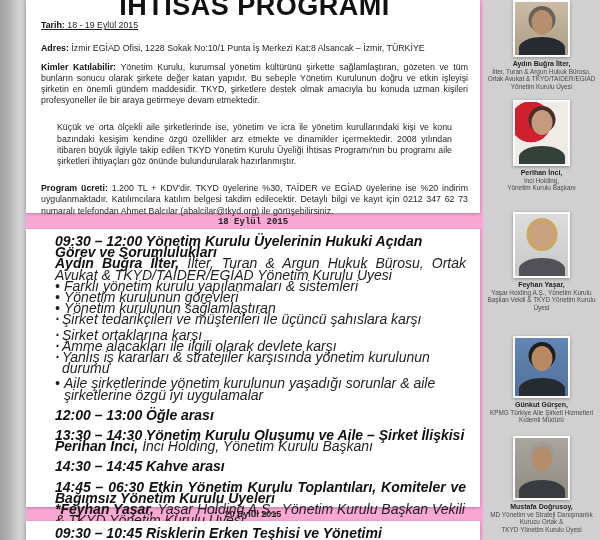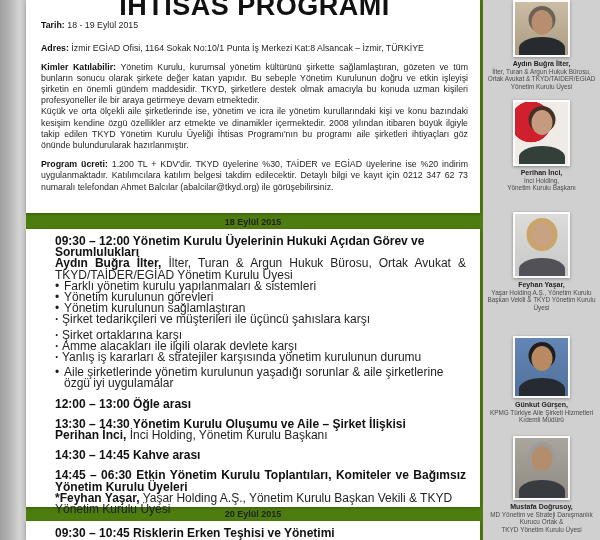--- a/index.html
+++ b/index.html
@@ -1,41 +1,41 @@
 <!DOCTYPE html>
 <html><head>
 <meta charset="utf-8">
 <style>
   html,body{margin:0;padding:0;background:#c3c3c3;}
-  .canvas{position:relative;width:600px;height:540px;overflow:hidden;background:#4d7c0f;
+  .canvas{position:relative;width:600px;height:540px;overflow:hidden;background:#f9a8d4;
           font-family:"Liberation Sans",sans-serif;color:#222;}
   .edge-shade{position:absolute;left:0;top:0;bottom:0;width:26px;
           background:linear-gradient(90deg,#9e9e9e 0%,#b4b4b4 35%,#d4d4d4 75%,#c3c3c3 100%);}
   .sidebar{position:absolute;left:483px;top:0;width:117px;height:540px;background:#d0d0d0;}
   .box{position:absolute;left:26px;width:454px;background:#ffffff;
           box-shadow:0 1px 3px rgba(0,0,0,.25);}
   .box-top{top:0;height:213px;}
   .box-mid{top:229px;height:278px;}
   .box-bot{top:521px;height:19px;}
   .band{position:absolute;left:26px;width:454px;text-align:center;font-weight:bold;
           font-size:9px;color:#222;}
-  .band1{top:215px;height:14px;line-height:14px;}
+  .band1{top:215px;height:14px;line-height:14px;font-family:Liberation Mono, monospace;}
   .band2{top:508px;height:13px;line-height:13px;}
 
   .tbody{padding:0 12px 0 15px;font-size:8.8px;line-height:11.2px;color:#1f1f1f;}
   .doc-title{font-size:27px;font-weight:bold;letter-spacing:.5px;text-align:center;
           margin:1px 0 0;color:#111;white-space:nowrap;}
-  .meta{margin:8px 0 12px;}
+  .meta{margin:8px 0 12px;text-decoration:underline;}
   .meta2{margin:6px 0 0;}
   .para{margin:7px 0 0;text-align:justify;}
-  .para2{margin:0;text-align:justify;}
+  .para2{margin:16px;text-align:justify;}
   .fee{margin:8px 0 1px;text-align:justify;}
   b{color:#111;}
 
-  .sbody{padding:7px 14px 0 29px;font-size:12px;line-height:11.2px;color:#1f1f1f;}
+  .sbody{padding:7px 14px 0 29px;font-size:14px;line-height:11.2px;color:#1f1f1f;font-style:italic;}
   .sbody p{margin:0;}
   .just{text-align:justify;}
   .gap{margin-top:9px !important;}
   .gap-s{margin-top:4px !important;}
   .b1{margin-left:40px;padding-left:9px;position:relative;}
   .b1::before{content:"•";position:absolute;left:0;top:0;}
   .b2{margin-left:78px;padding-left:7px;position:relative;}
   .b2::before{content:"·";position:absolute;left:0;top:0;font-weight:bold;}
 
   .person{position:absolute;left:0;width:100%;text-align:center;color:#3a3a3a;}
@@ -123,21 +123,21 @@
       <div class="pline">MD Yönetim ve Strateji Danışmanlık</div>
       <div class="pline">Kurucu Ortak &amp;</div>
       <div class="pline">TKYD Yönetim Kurulu Üyesi</div>
     </div>
   </div>
 
   <div class="box box-top">
     <div class="tbody">
       <div class="doc-title">İHTİSAS PROGRAMI</div>
       <p class="meta"><b>Tarih:</b><span> 18 - 19 Eylül 2015</span></p>
-      <p class="meta2"><b>Adres:</b><span> İzmir EGİAD Ofisi, 1164 Sokak No:10/1 Punta İş Merkezi Kat:8 Alsancak – İzmir, TÜRKİYE</span></p>
+      <p class="meta2"><b>Adres:</b><span> İzmir EGİAD Ofisi, 1228 Sokak No:10/1 Punta İş Merkezi Kat:8 Alsancak – İzmir, TÜRKİYE</span></p>
       <p class="para"><b>Kimler Katılabilir:</b><span> Yönetim Kurulu, kurumsal yönetim kültürünü şirkette sağlamlaştıran, gözeten ve tüm bunların sonucu olarak şirkete değer katan yapıdır. Bu sebeple Yönetim Kurulunun doğru ve etkin işleyişi şirketin en önemli gündem maddesidir. TKYD, şirketlere destek olmak amacıyla bu konuda uzman kişileri profesyoneller ile bir araya getirmeye devam etmektedir.</span></p>
       <p class="para2">Küçük ve orta ölçekli aile şirketlerinde ise, yönetim ve icra ile yönetim kurullarındaki kişi ve konu bazındaki kesişim kendine özgü özellikler arz etmekte ve dinamikler içermektedir. 2008 yılından itibaren büyük ilgiyle takip edilen TKYD Yönetim Kurulu Üyeliği İhtisas Programı'nın bu programı aile şirketleri ihtiyaçları göz önünde bulundurularak hazırlanmıştır.</p>
       <p class="fee"><b>Program ücreti:</b><span> 1.200 TL + KDV'dir. TKYD üyelerine %30, TAİDER ve EGİAD üyelerine ise %20 indirim uygulanmaktadır. Katılımcılara katılım belgesi takdim edilecektir. Detaylı bilgi ve kayıt için 0212 347 62 73 numaralı telefondan Ahmet Balcılar (abalcilar@tkyd.org) ile görüşebilirsiniz.</span></p>
     </div>
   </div>
 
   <div class="band band1">18 Eylül 2015</div>
 
   <div class="box box-mid">
     <div class="sbody">

